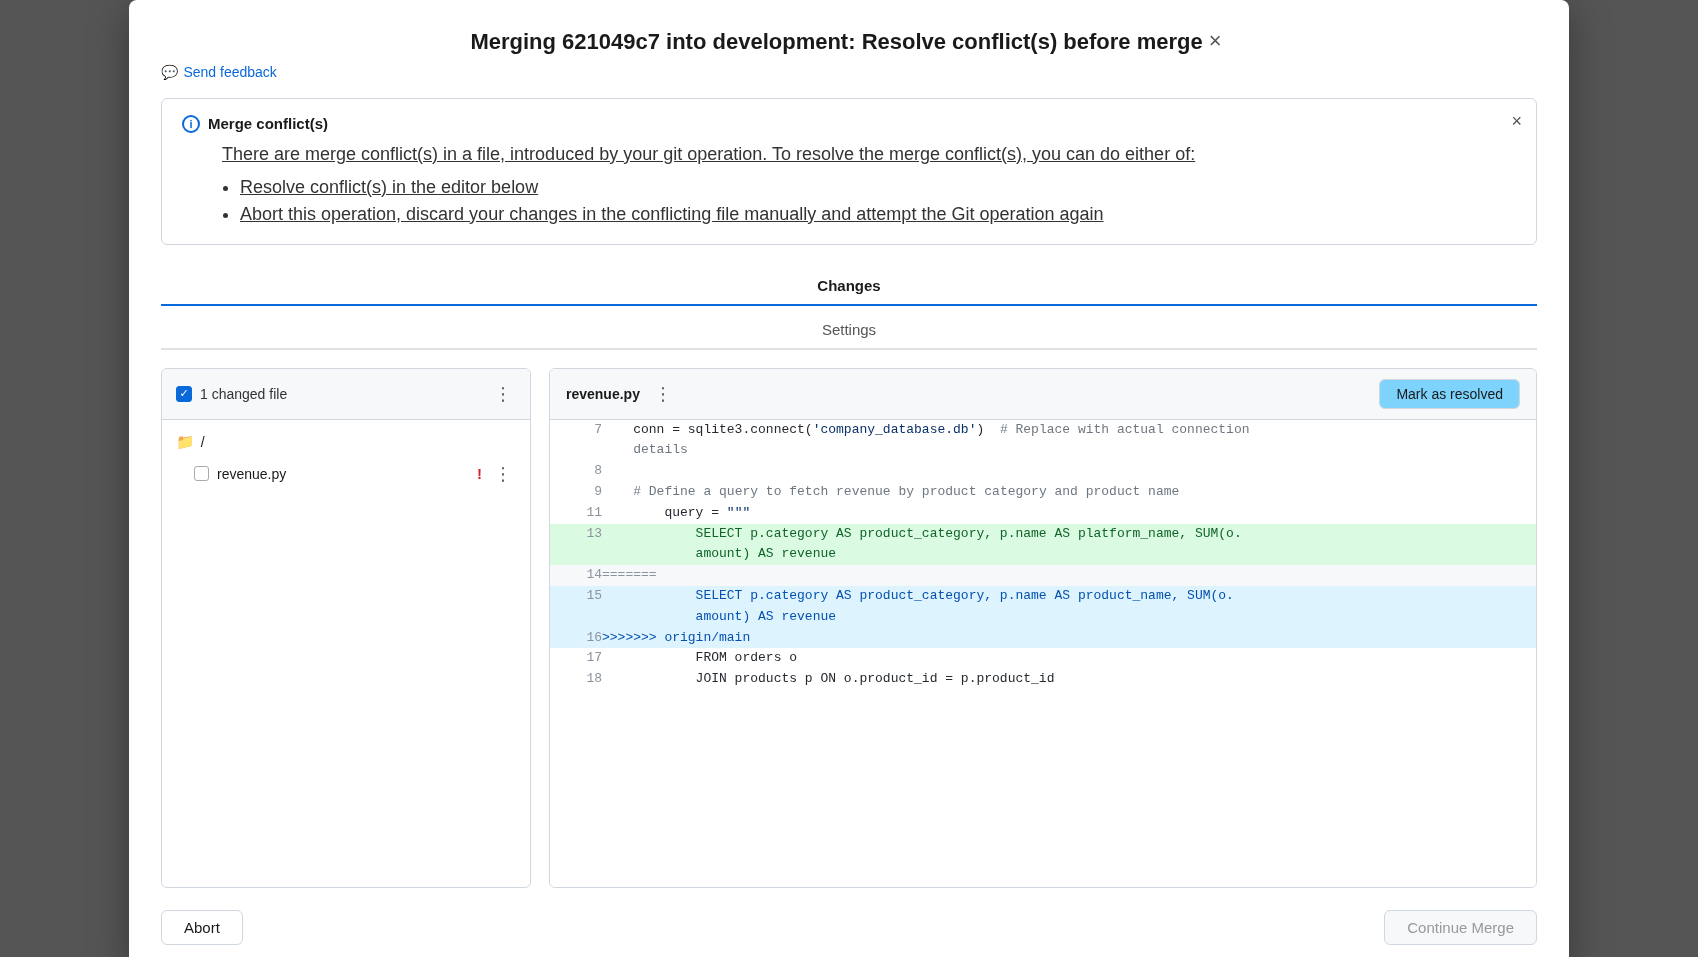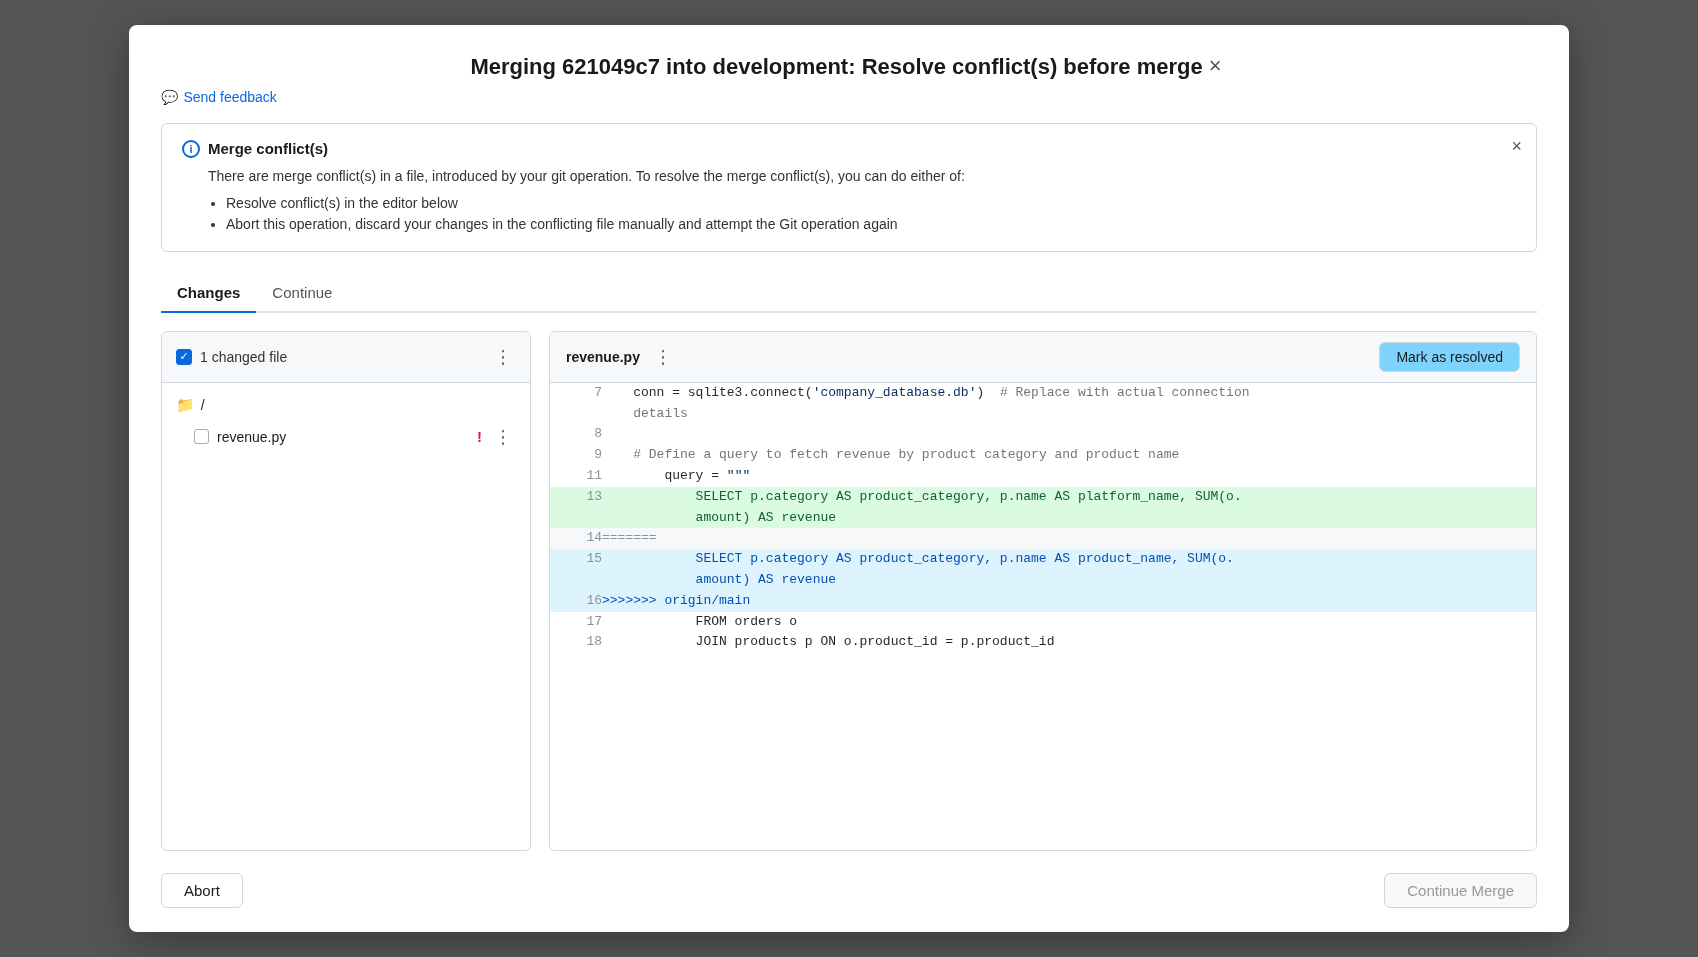--- a/index.html
+++ b/index.html
@@ -77,45 +77,47 @@
       border: 2px solid #0969da;
       display: inline-flex;
       align-items: center;
       justify-content: center;
       color: #0969da;
       font-size: 11px;
       font-weight: 700;
       flex-shrink: 0;
     }
     .info-banner-body {
-      font-size: 14px;
+      font-size: 18px;
       color: #333;
-      margin-left: 26px;
+      margin-left: 40px;
       line-height: 1.5;
+      text-decoration: underline;
     }
     .info-banner-body ul {
       margin-top: 6px;
       padding-left: 18px;
     }
     .info-banner-close {
       position: absolute;
       top: 12px;
       right: 14px;
       background: none;
       border: none;
       cursor: pointer;
       font-size: 18px;
       color: #555;
     }
 
     .tabs {
       display: flex;
-      gap: 0;
+      gap: 9px;
       border-bottom: 2px solid #e0e0e0;
       margin-bottom: 18px;
+      flex-direction: column;
     }
     .tab {
       padding: 8px 16px 10px;
       font-size: 15px;
       cursor: pointer;
       color: #555;
       border-bottom: 2px solid transparent;
       margin-bottom: -2px;
       background: none;
       border-top: none;
@@ -360,21 +362,21 @@
         <li>Resolve conflict(s) in the editor below</li>
         <li>Abort this operation, discard your changes in the conflicting file manually and attempt the Git operation again</li>
       </ul>
     </div>
     <button class="info-banner-close">×</button>
   </div>
 
   
   <div class="tabs">
     <button class="tab active">Changes</button>
-    <button class="tab">Continue</button>
+    <button class="tab">Settings</button>
   </div>
 
   
   <div class="content-area">
 
     <div class="left-panel">
       <div class="left-panel-header">
         <div class="changed-count">
           <span class="checkbox-checked">✓</span>
           <span>1 changed file</span>

